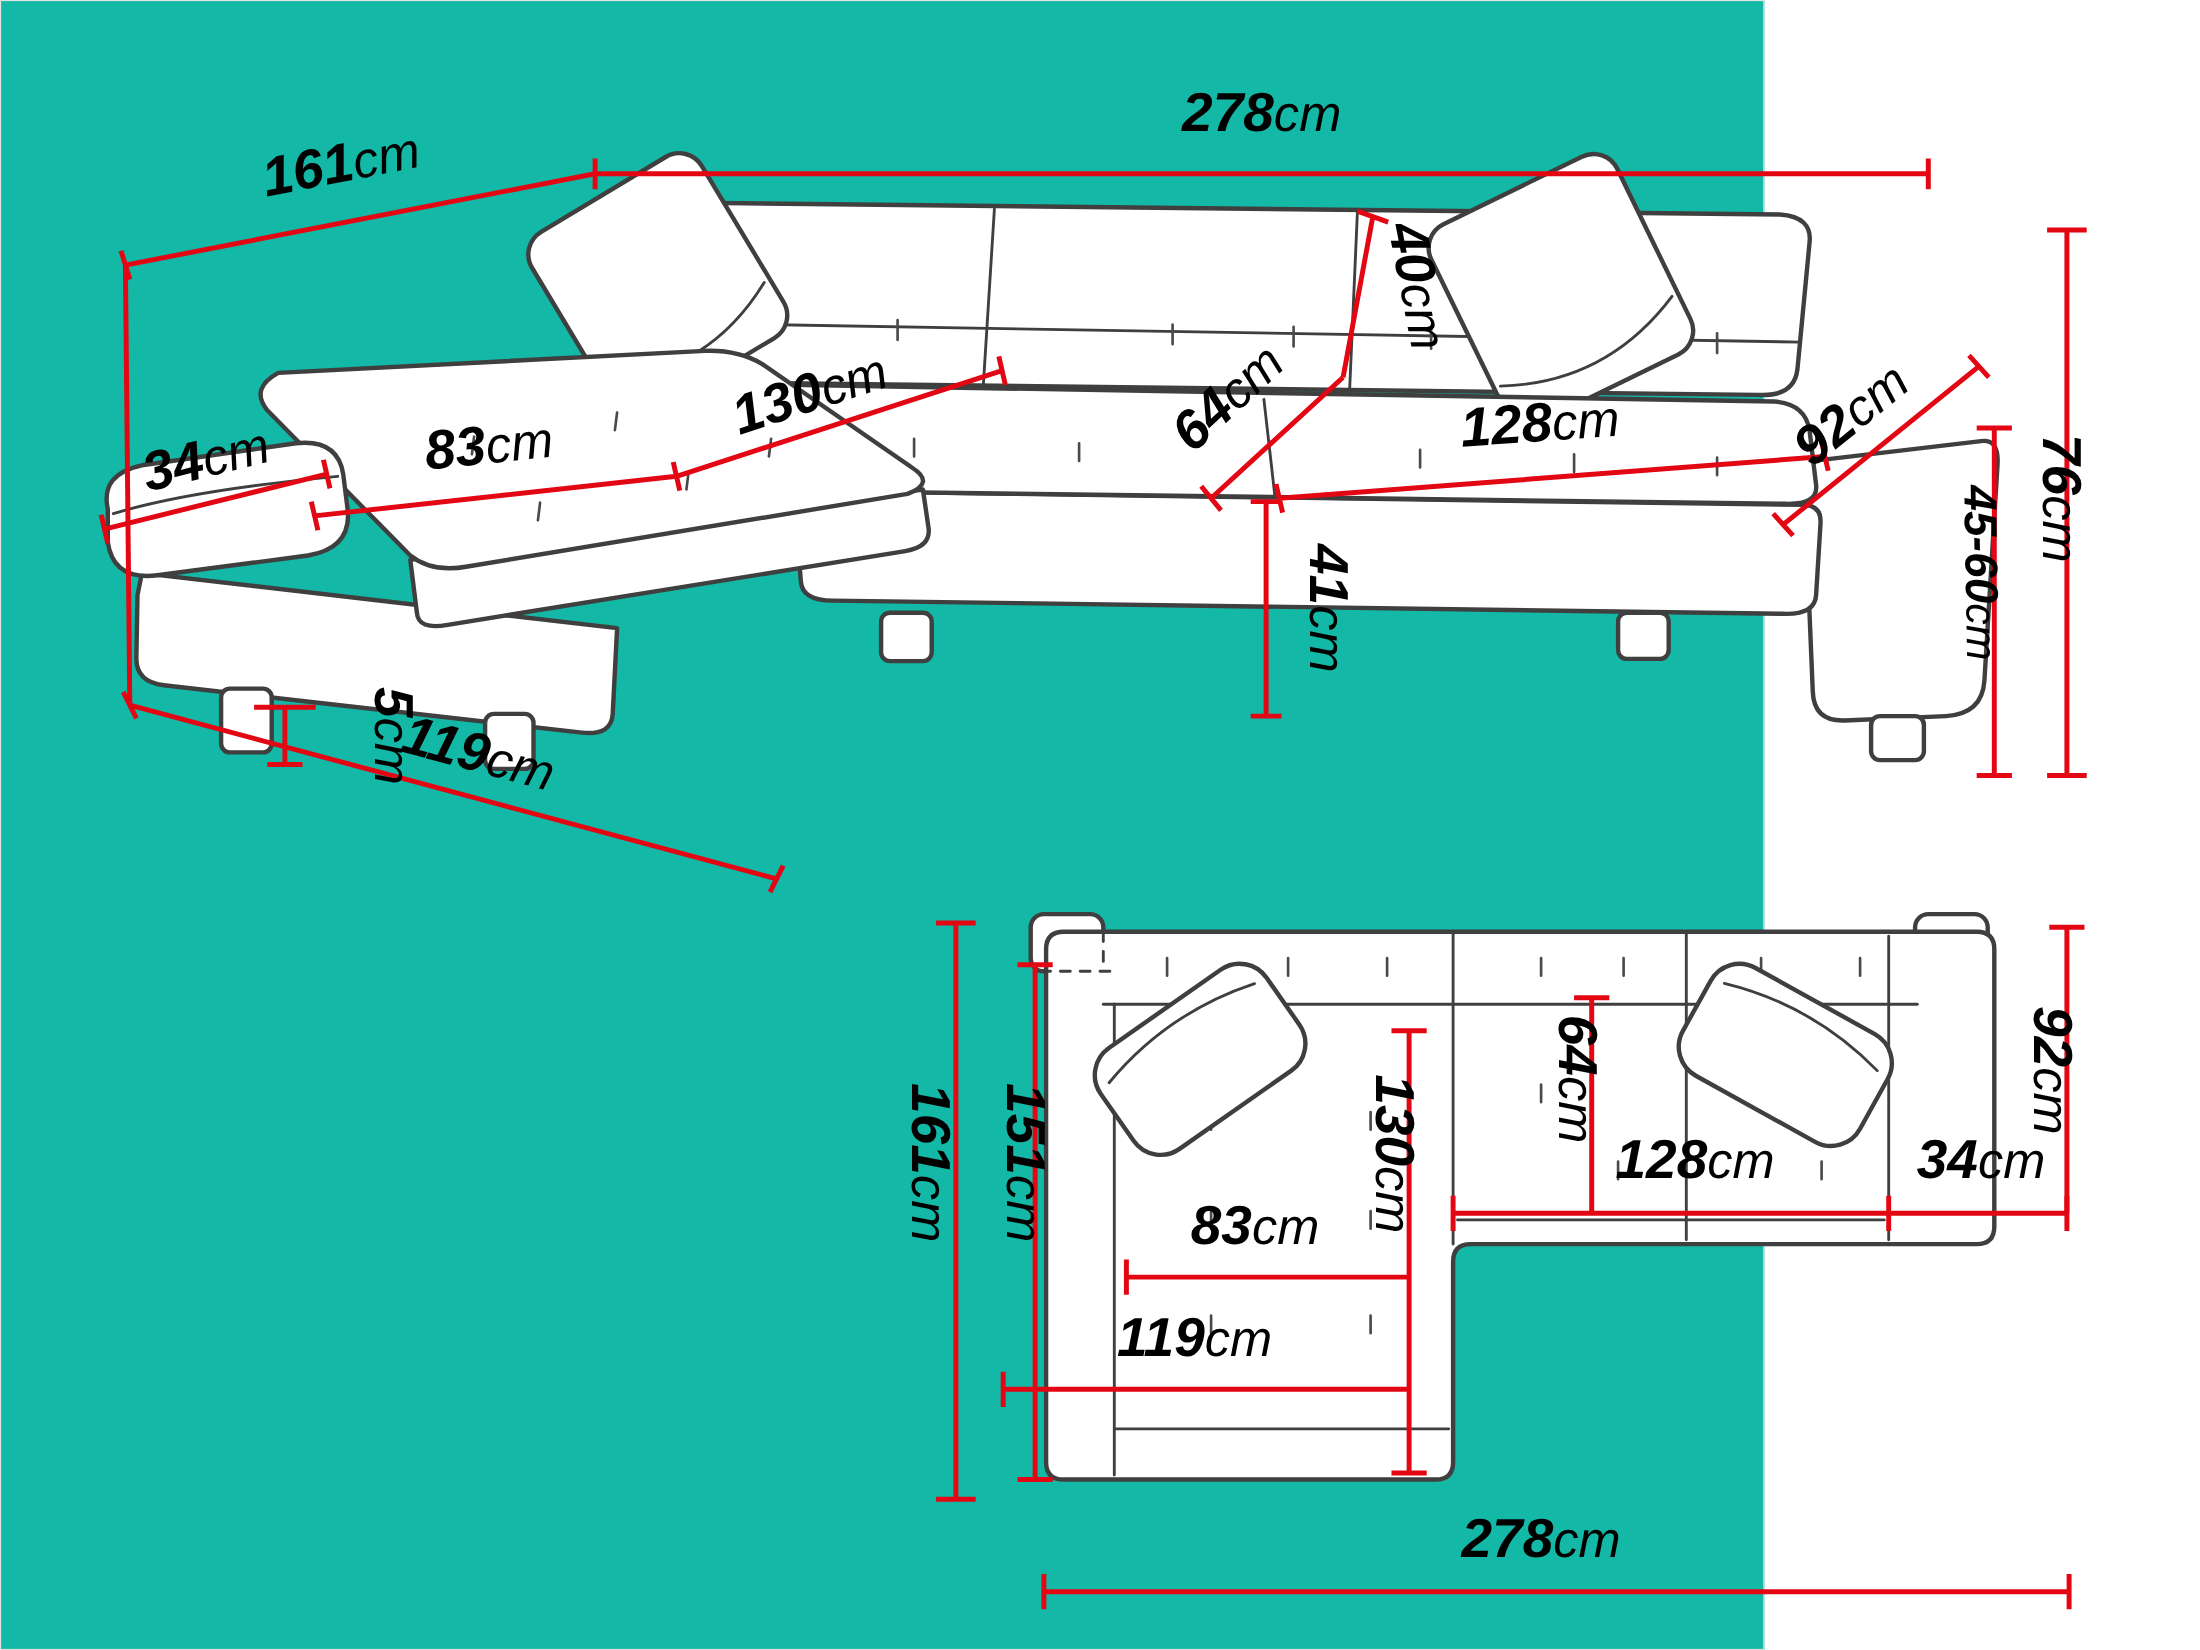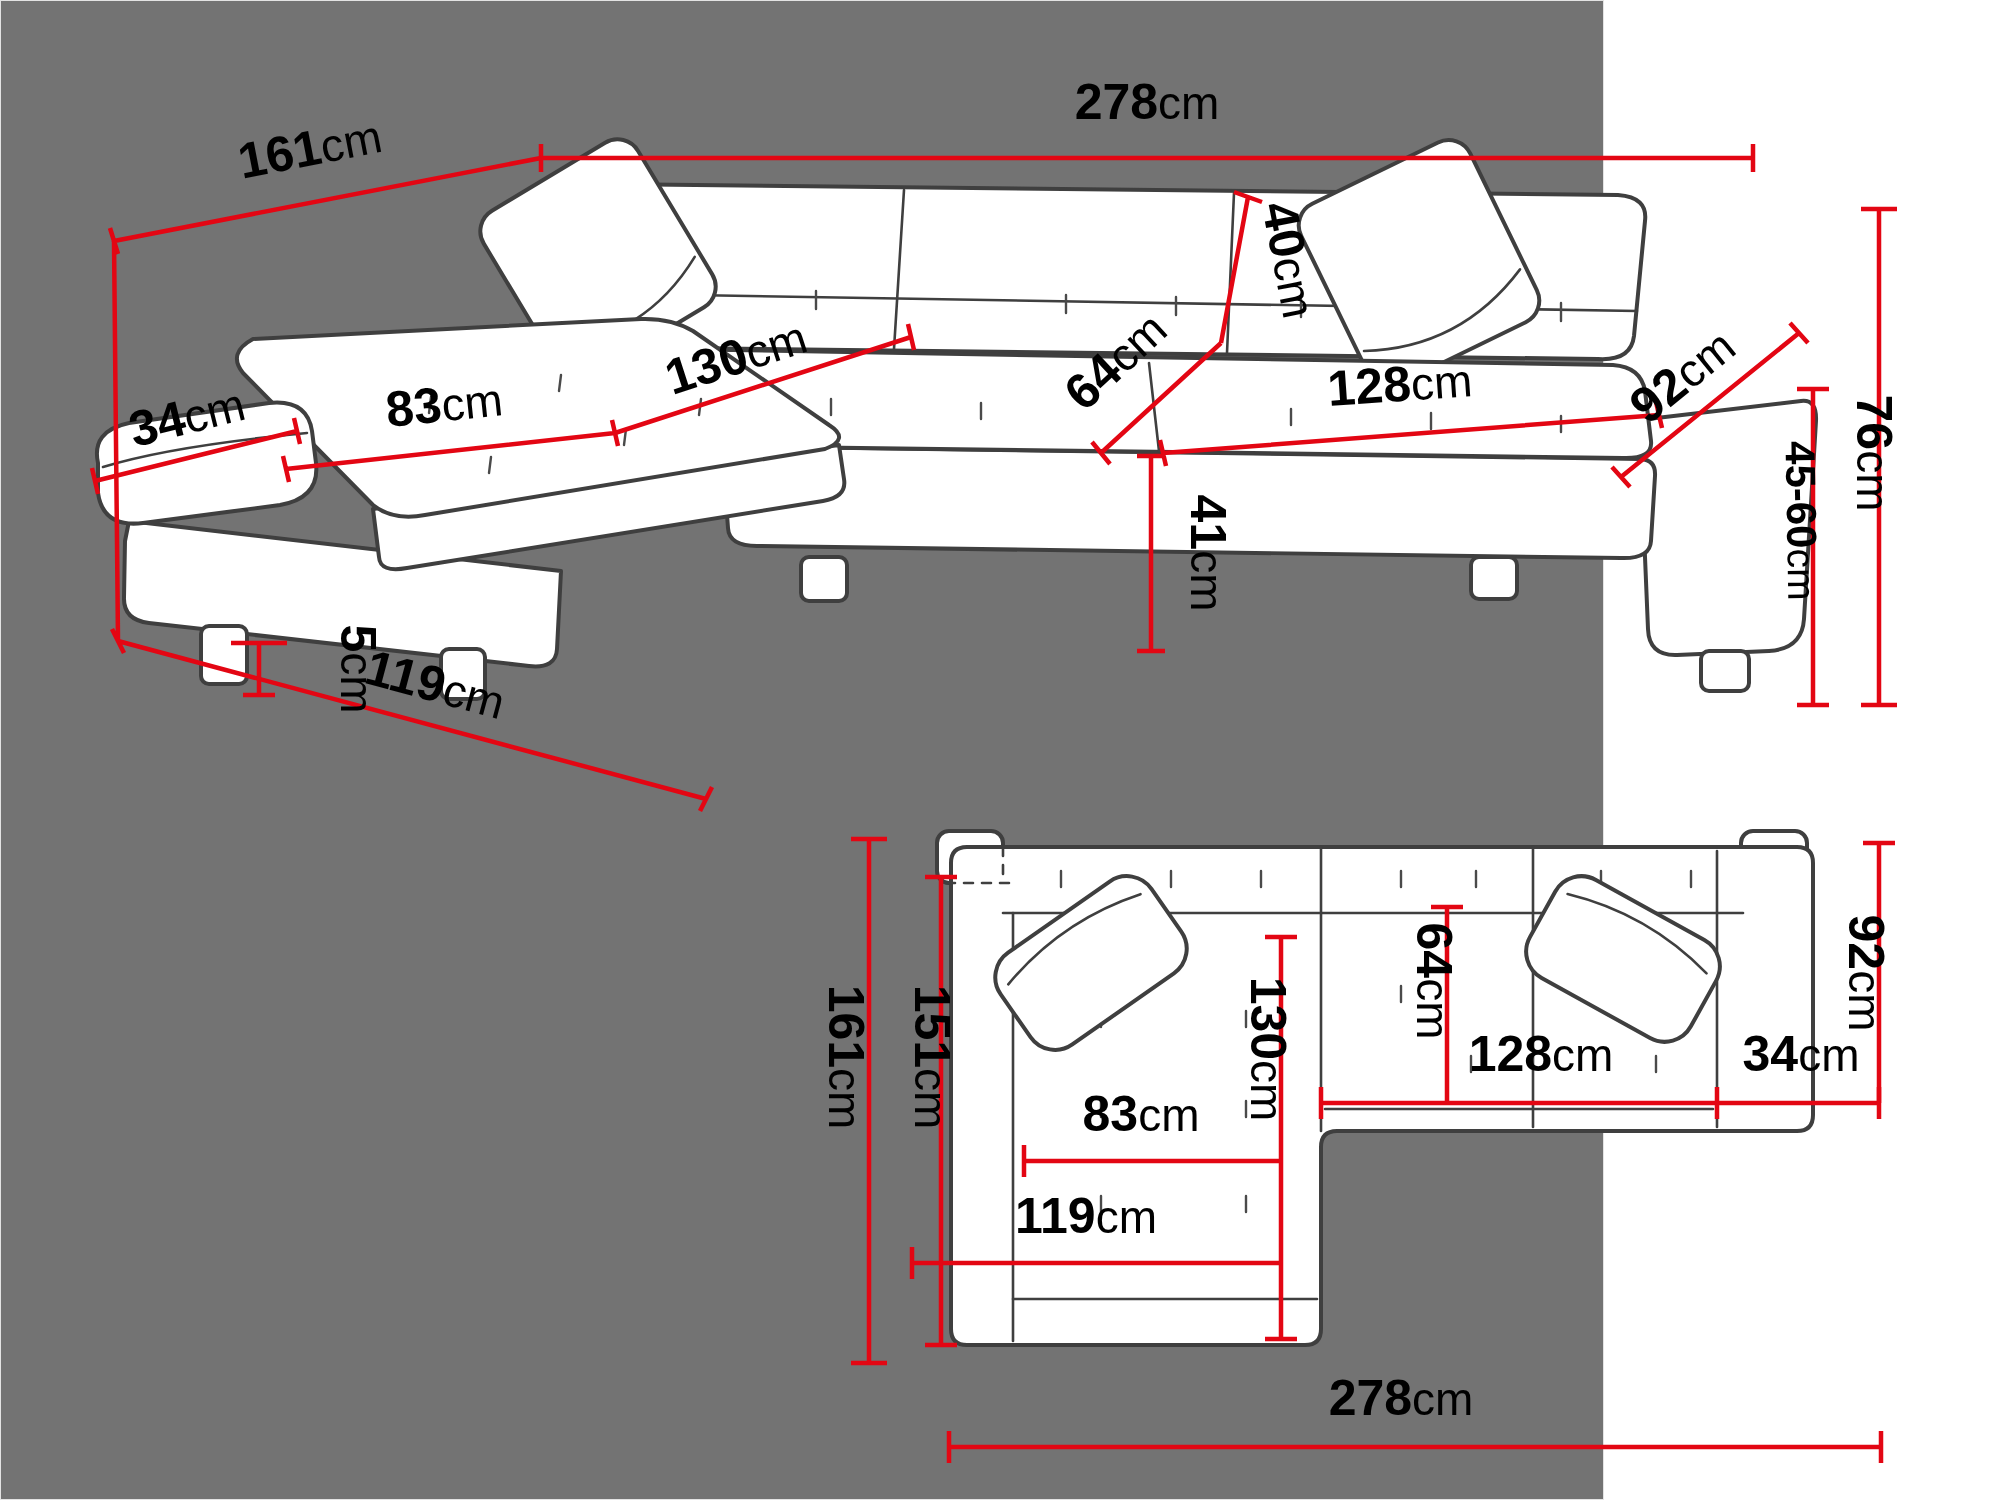--- a/index.html
+++ b/index.html
@@ -1,16 +1,16 @@
 <!DOCTYPE html>
 <html style="--dim: #e30613; --outline: #3f3f3f;"><head>
 <meta charset="utf-8">
 <style>
   html,body{margin:0;padding:0;background:#ffffff;}
-  .frame{width:1604px;height:1500px;background:#737373;border:1px solid #e3e3e3;box-sizing:border-box;}
+  .frame{width:1604px;height:1500px;background:#14b8a6;border:1px solid #e3e3e3;box-sizing:border-box;font-style:italic;}
   svg{display:block;}
   .outline{fill:#ffffff;stroke:var(--outline,#3f3f3f);stroke-width:4;stroke-linejoin:round;stroke-linecap:round;}
   .detail{fill:none;stroke:var(--outline,#3f3f3f);stroke-width:2.6;stroke-linecap:round;}
   .tuft{fill:none;stroke:#4a4a4a;stroke-width:2.4;stroke-linecap:round;}
   .dashed{stroke-dasharray:9 9;}
   .dim{fill:none;stroke:var(--dim,#e30613);stroke-width:4.5;}
   .dim-label{font-family:"Liberation Sans","DejaVu Sans",sans-serif;font-size:50px;fill:#000;}
   .dim-label .val{font-weight:700;}
   .dim-label .unit{font-weight:400;font-size:46px;}
   .small{font-size:42px;}

